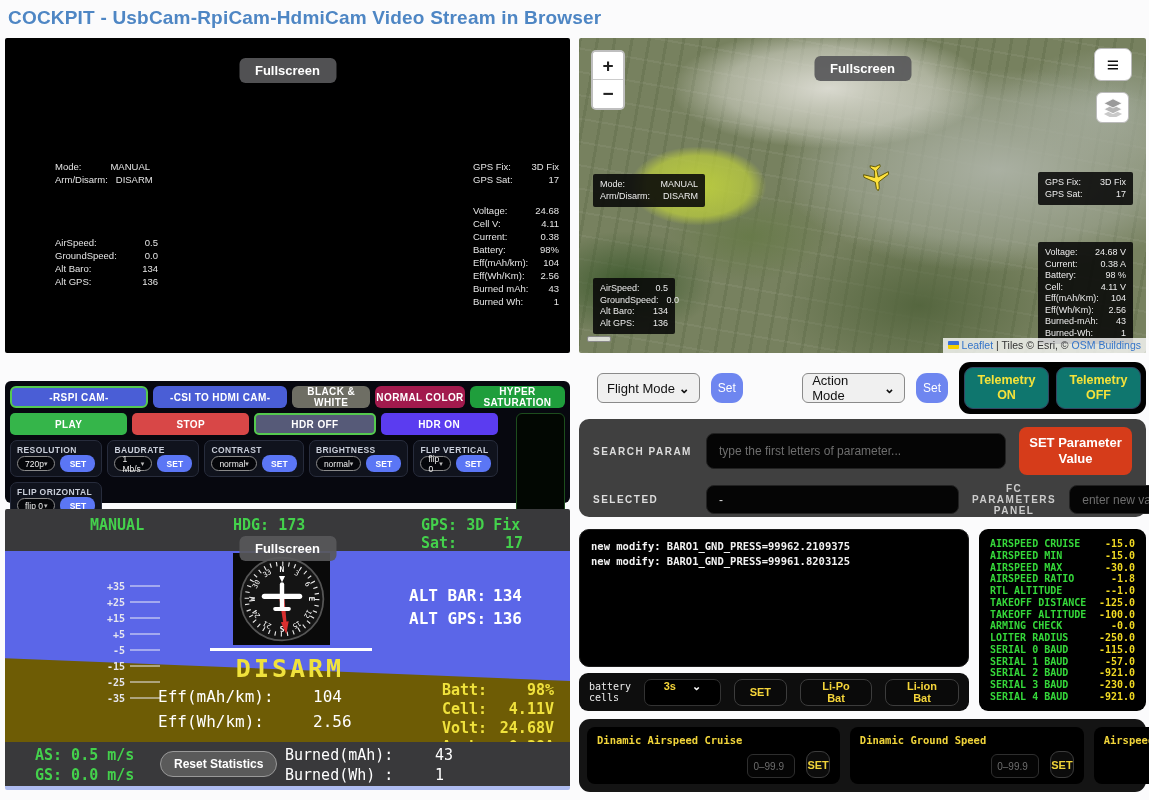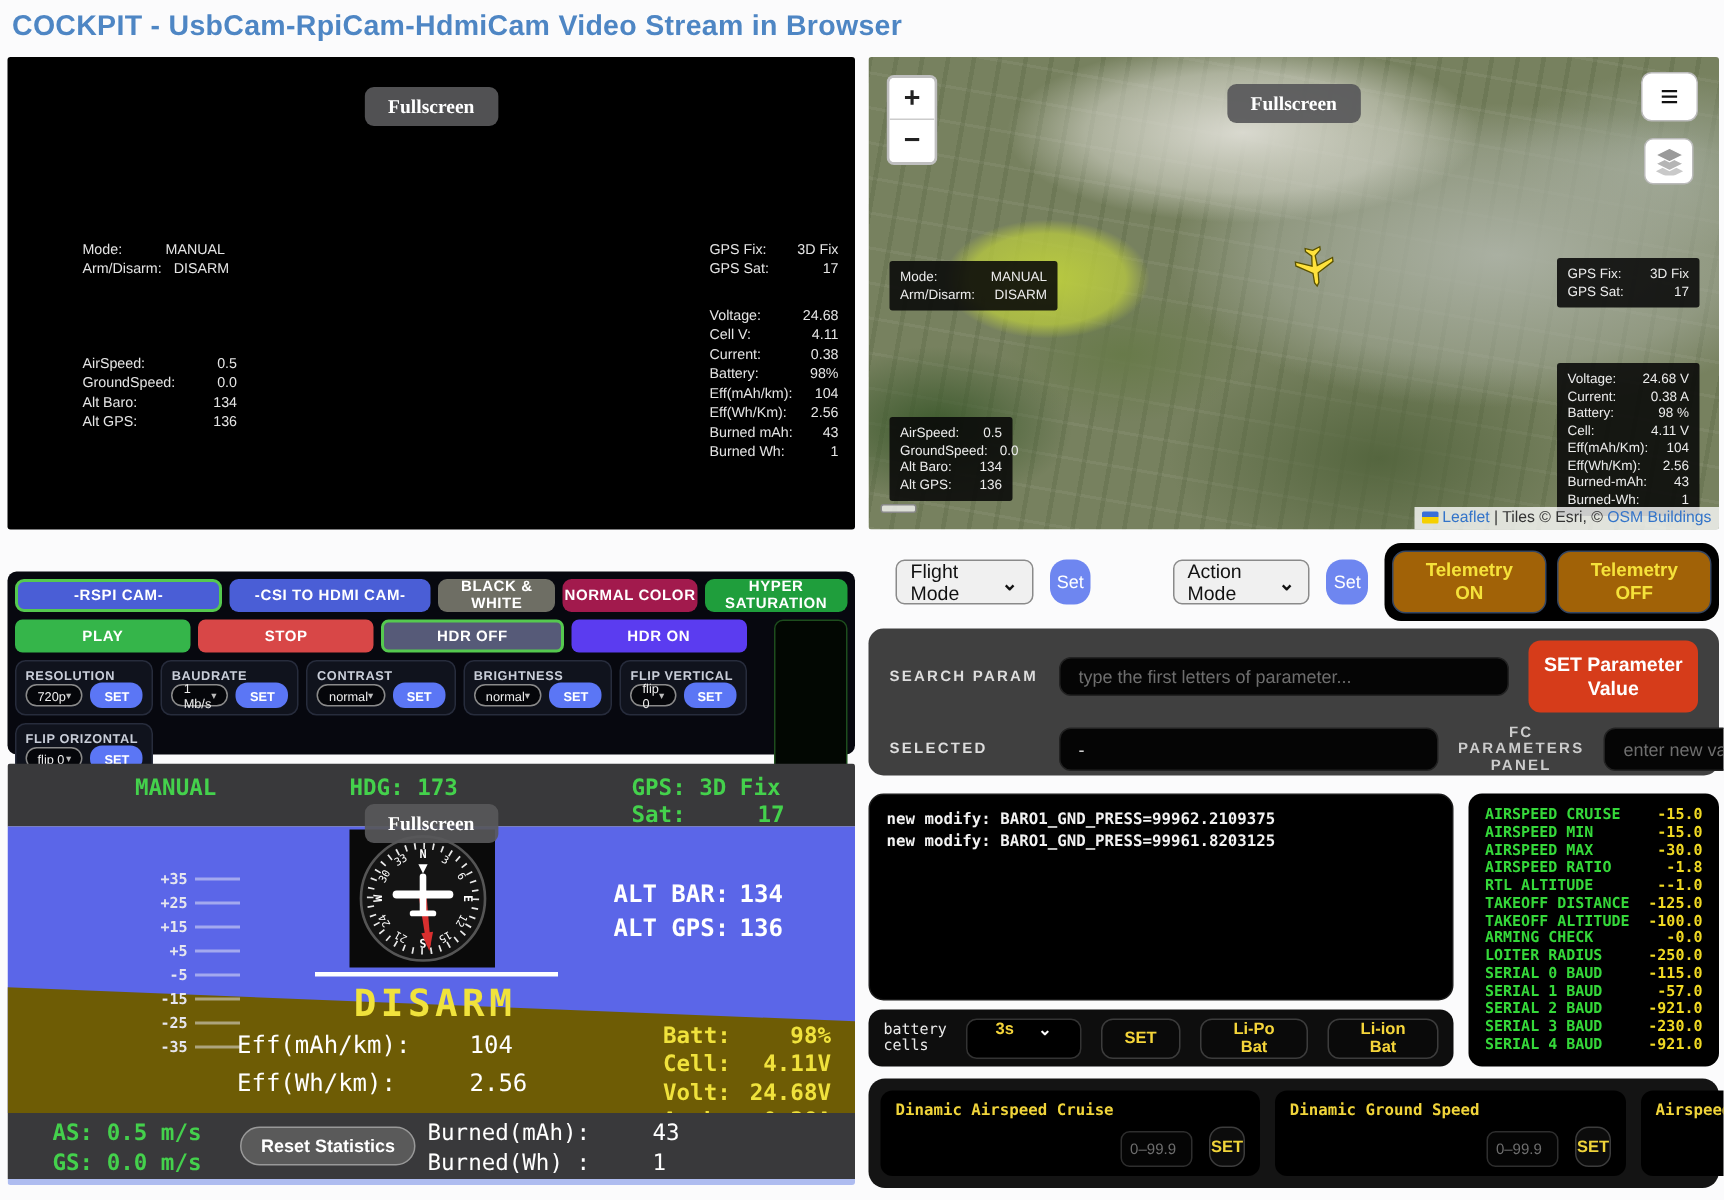--- a/index.html
+++ b/index.html
@@ -5,21 +5,21 @@
   *{box-sizing:border-box;margin:0;padding:0}
   html,body{width:1149px;height:800px;overflow:hidden;background:#fbfbfc;font-family:"Liberation Sans",sans-serif}
   .page{padding:3px 3px 0 5px}
   .title{font-size:19px;font-weight:bold;color:#4e86c4;padding:4px 0 9px 3px;letter-spacing:0.2px}
   .main{display:flex;gap:9px}
   .col-left{width:565px;display:flex;flex-direction:column}
   .col-right{width:567px;display:flex;flex-direction:column}
 
   
   .video-panel{position:relative;height:315px;background:#000;border-radius:2px}
-  .fs-btn{position:absolute;left:50%;transform:translateX(-50%);top:20px;background:rgba(88,88,90,0.92);color:#fff;border:none;border-radius:6px;font-weight:bold;font-size:13px;padding:5px 16px;font-family:Liberation Serif, serif;z-index:6;cursor:pointer}
+  .fs-btn{position:absolute;left:50%;transform:translateX(-50%);top:20px;background:rgba(88,88,90,0.92);color:#fff;border:none;border-radius:6px;font-weight:bold;font-size:13px;padding:5px 16px;font-family:Liberation Sans, sans-serif;z-index:6;cursor:pointer}
   .ov{position:absolute;font-size:9.5px;color:#e4e4e4;line-height:13px}
   .orow{display:flex;justify-content:space-between;gap:8px}
   .ov-val{text-align:right}
   .v-lt{left:50px;top:122px;width:95px}
   .v-lb{left:50px;top:198px;width:103px}
   .v-rt{left:468px;top:122px;width:86px}
   .v-rb{left:468px;top:166px;width:86px}
 
   
   .map-panel{position:relative;height:315px;border-radius:2px;overflow:hidden;
@@ -105,26 +105,26 @@
   .burned{position:absolute;left:280px;top:3px;color:#fff;font-size:15px;line-height:20px}
   .burned .el{display:inline-block;width:150px}
 
   
   .mode-row{height:50px;display:flex;align-items:center;gap:11px;margin-top:10px;padding-left:18px}
   .select-light{width:113px;height:30px;background:#f0f0f0;border:1px solid #8a8a8a;border-radius:6px;display:flex;align-items:center;justify-content:space-between;padding:0 9px;font-size:13px;color:#111;cursor:pointer}
   .select-light .chev{font-weight:bold;font-size:13px}
   .set-blue{width:36px;height:30px;background:#6e86f0;color:#fff;border:none;border-radius:11px;font-size:12px;cursor:pointer}
   .gap40{width:42px}
   .telemetry-box{margin-left:auto;background:#000;border-radius:11px;padding:5px;display:flex;gap:7px;height:52px}
-  .tele-btn{width:103px;background:#a16207;border:1px solid #344663;border-radius:9px;color:#f5e23a;font-weight:bold;font-size:12.5px;line-height:15px;text-align:center;cursor:pointer;font-family:"Liberation Sans",sans-serif}
+  .tele-btn{width:85px;background:#0f766e;border:1px solid #344663;border-radius:9px;color:#f5e23a;font-weight:bold;font-size:12.5px;line-height:15px;text-align:center;cursor:pointer;font-family:"Liberation Sans",sans-serif}
 
   .search-panel{margin-top:6px;background:#404040;border-radius:10px;padding:8px 14px;display:flex;flex-direction:column;gap:8px;height:98px}
   .sp-row{display:flex;align-items:center;gap:13px}
   .sp-label{color:#ddd;font-size:10px;font-weight:bold;letter-spacing:1.5px;width:100px;flex:none}
-  .sp-input{flex:1;height:26px;background:#050505;border:1px solid #222;border-radius:8px;color:#ddd;padding:0 12px;font-size:12px;font-family:"Liberation Sans",sans-serif}
+  .sp-input{flex:1;height:36px;background:#050505;border:1px solid #222;border-radius:8px;color:#ddd;padding:0 12px;font-size:12px;font-family:"Liberation Sans",sans-serif}
   input::placeholder{color:#6e6e6e}
   .red-btn{width:113px;height:48px;background:#d63c1a;color:#fff;font-weight:bold;font-size:13px;border:none;border-radius:8px;line-height:16px;cursor:pointer;flex:none;font-family:"Liberation Sans",sans-serif}
   .sp-input2{width:253px;height:29px;flex:none}
   .fc-label{color:#ccc;font-size:10px;font-weight:bold;letter-spacing:1.5px;flex:1;text-align:center}
   .sp-input3{width:120px;height:29px;flex:none}
 
   .mid-row{display:flex;gap:10px;margin-top:12px}
   .mid-left{width:390px;display:flex;flex-direction:column;gap:6px}
   .console{height:138px;background:#000;border:1px solid #1b1b1b;border-radius:10px;padding:9px 11px;color:#f2f2f2;font-family:"DejaVu Sans Mono",monospace;font-size:10.5px;line-height:15px;font-weight:bold}
   .battery-row{height:38px;background:#0e0e0e;border-radius:9px;display:flex;align-items:center;gap:13px;padding:0 10px}

